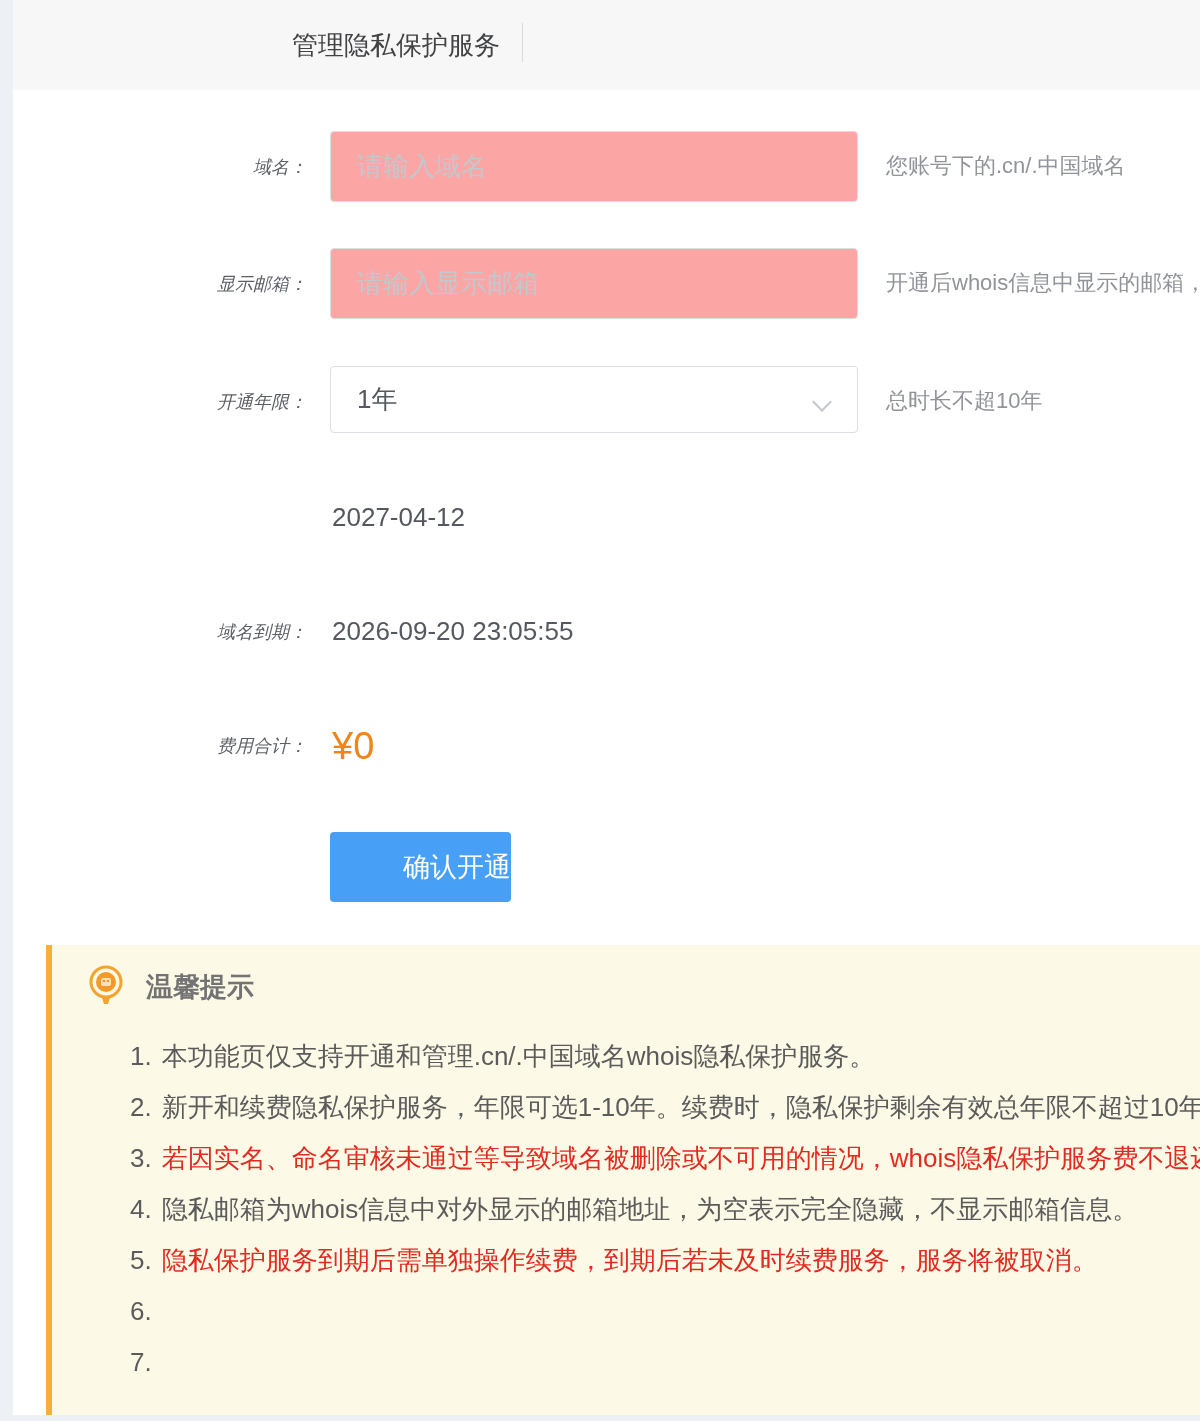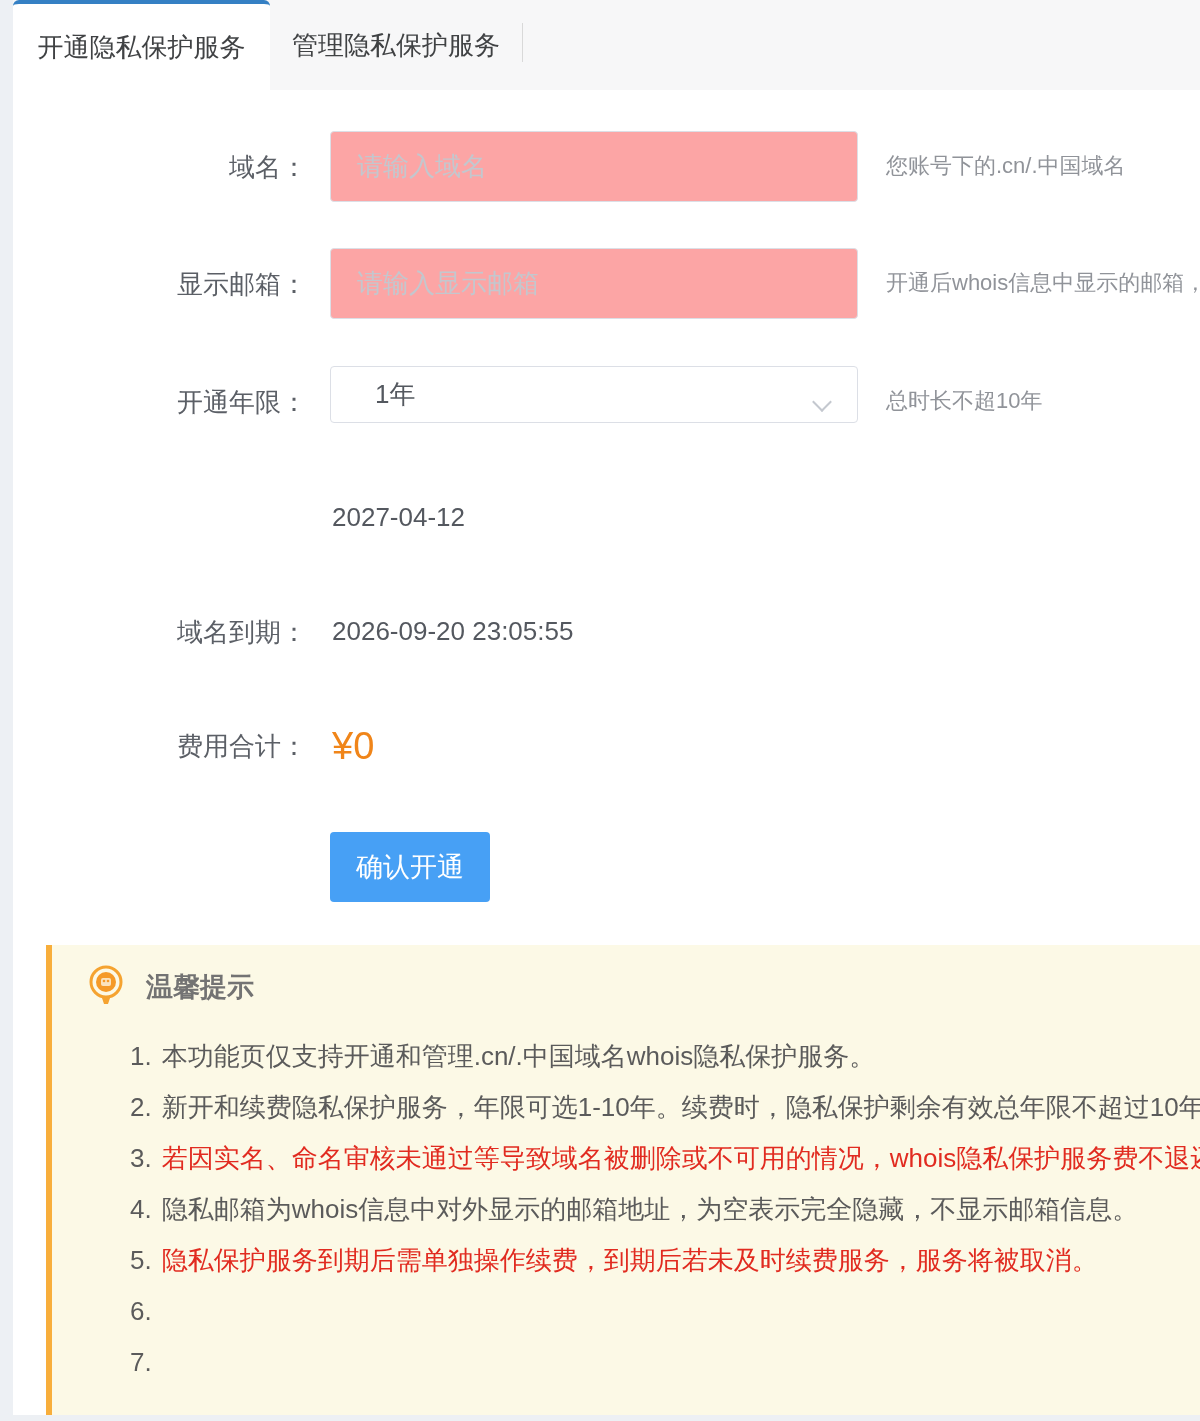--- a/index.html
+++ b/index.html
@@ -29,54 +29,55 @@
     border-radius:6px 6px 0 0;
   }
   .tab.inactive { left:257px; width:252px; background:#f7f7f8; }
   .tab-divider {
     position:absolute; left:509px; top:23px; width:1px; height:39px;
     background:#d9d9d9;
   }
   
   .flabel {
     position:absolute; left:0; width:294px; text-align:right;
-    font-size:26px; color:#5b5f66; line-height:28px;
+    font-size:18px; color:#5b5f66; line-height:28px;font-style:italic;
   }
   .fvalue {
     position:absolute; left:319px; font-size:26px; color:#54585f; line-height:30px;
     white-space:nowrap;
   }
   .fhint {
     position:absolute; left:873px; font-size:22px; color:#909399; line-height:26px;
     white-space:nowrap;
   }
   .finput {
     position:absolute; left:317px; width:528px; height:71px;
     border:1px solid #dcdfe6; border-radius:4px; background:#fca5a5;
     font-size:26px; color:#54585f; padding:0 26px; outline:none;
     font-family:"Liberation Sans","DejaVu Sans",sans-serif;
   }
   .finput::placeholder { color:#c3c7ce; opacity:1; }
   .fselect {
-    position:absolute; left:317px; top:366px; width:528px; height:57px;
+    position:absolute; left:317px; top:366px; width:528px; height:67px;
     border:1px solid #dcdfe6; border-radius:4px; background:#fff;
-    display:flex; align-items:center; padding:0 44px; cursor:pointer;
+    display:flex; align-items:center; padding:0 26px; cursor:pointer;
   }
   .fselect .sel-value { font-size:26px; color:#54585f; }
   .chevron {
     position:absolute; right:28px; top:28px; width:14px; height:14px;
     border-right:2px solid #c4c8cf; border-bottom:2px solid #c4c8cf;
     transform:rotate(45deg);
   }
   .price { color:#f08519; font-size:38px; line-height:40px; }
   .submit-btn {
-    position:absolute; left:317px; top:832px; width:160px; height:70px;
+    position:absolute; left:317px; top:832px; width:181px; height:70px;
     background:#47a0f5; border:none; border-radius:4px;
     color:#ffffff; font-size:27px; cursor:pointer;
     font-family:"Liberation Sans","DejaVu Sans",sans-serif;
+    text-align:right;
   }
   
   .notice {
     position:absolute; left:33px; top:945px; width:1154px; height:470px;
     background:#fcf9e6; border-left:6px solid #f8ae3b; overflow:hidden;
   }
   .notice-header {
     position:absolute; left:32px; top:18px;
     display:flex; align-items:center; gap:18px;
   }
@@ -96,23 +97,20 @@
 </head>
 <body>
 
 <div class="panel">
 
   <div class="tabbar">
     <div class="tab inactive">
       <span>管理隐私保护服务</span>
     </div>
     <div class="tab-divider"></div>
-    <div class="tab active">
-      <span>开通隐私保护服务</span>
-    </div>
   </div>
 
   <div class="flabel" style="top:153px;">域名：</div>
   <input class="finput" style="top: 131px;" type="text" placeholder="请输入域名">
   <div class="fhint" style="top:153px;">您账号下的.cn/.中国域名</div>
 
   <div class="flabel" style="top:270px;">显示邮箱：</div>
   <input class="finput" style="top: 248px;" type="text" placeholder="请输入显示邮箱">
   <div class="fhint" style="top:270px;">开通后whois信息中显示的邮箱，</div>
 

